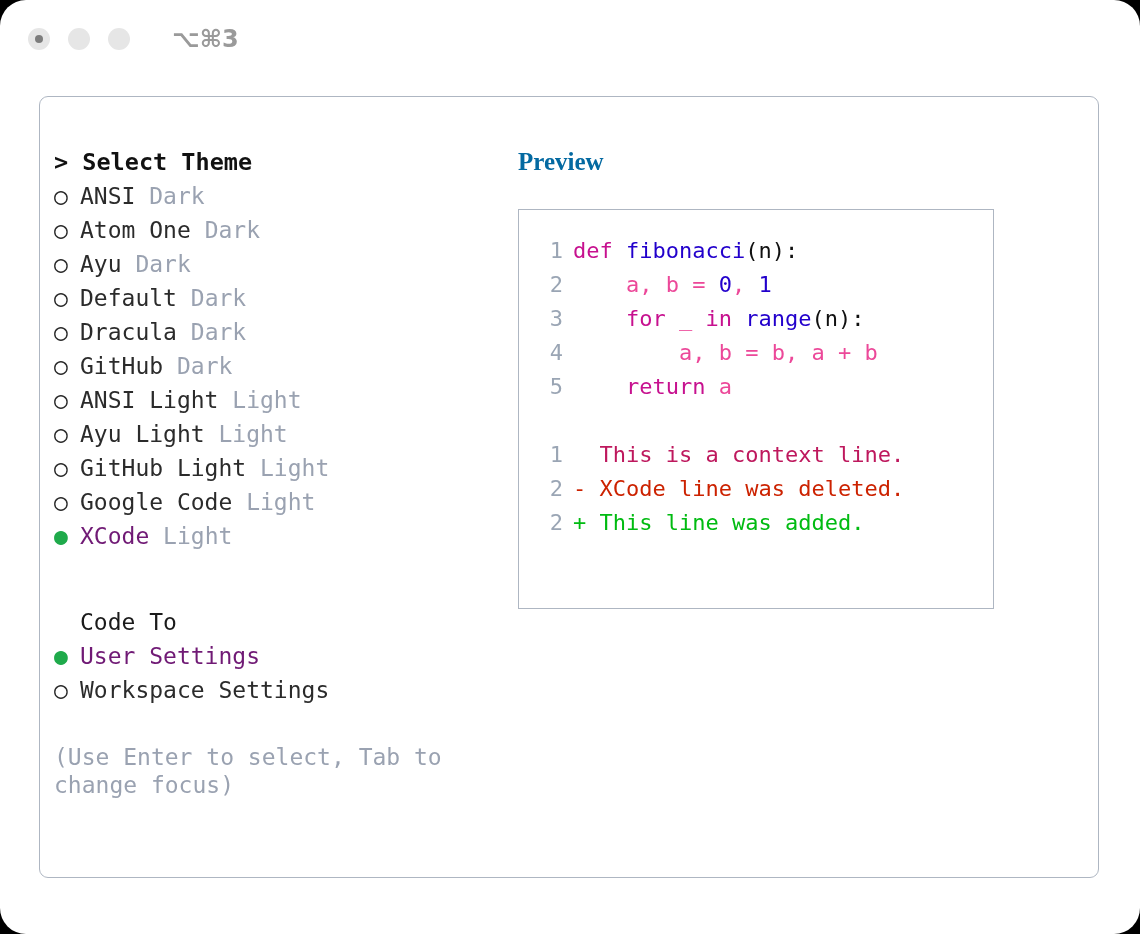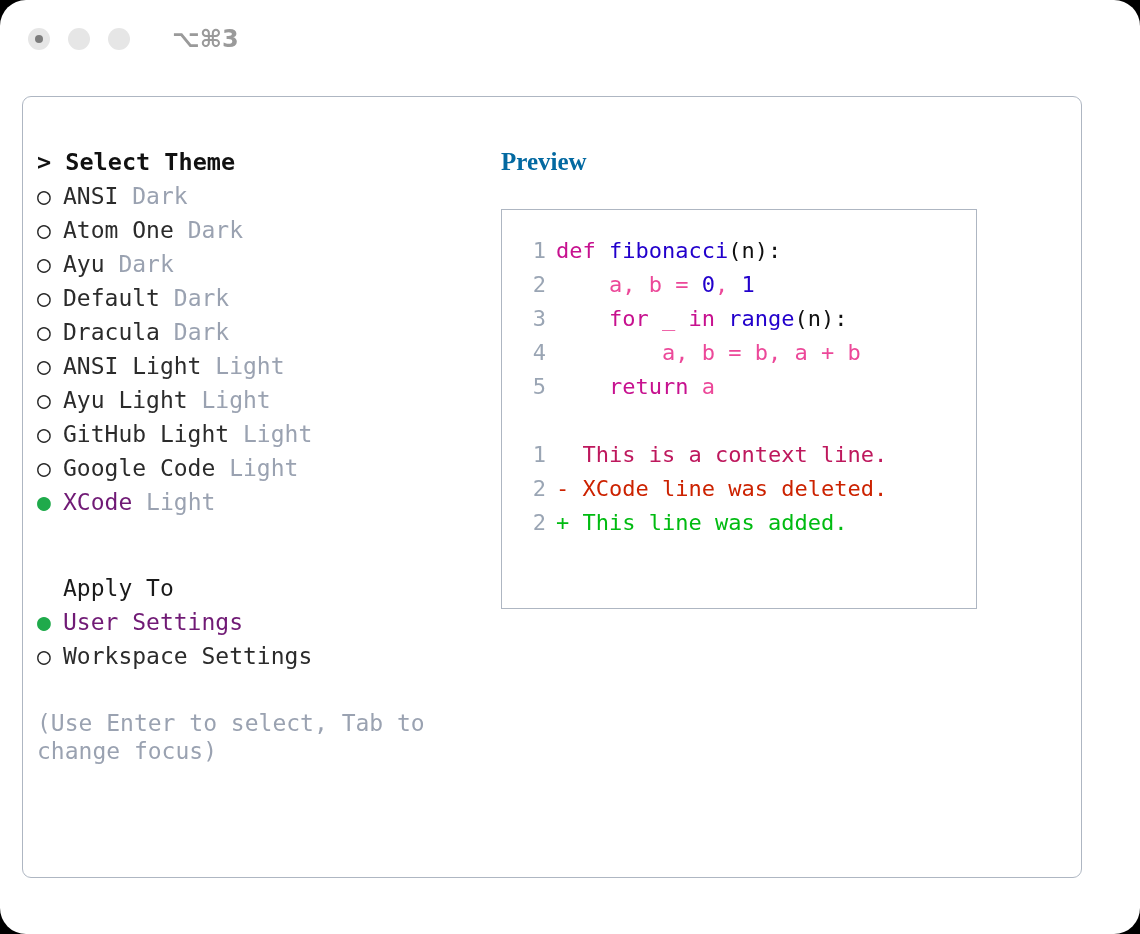--- a/index.html
+++ b/index.html
@@ -59,21 +59,21 @@
     color: #9a9a9a;
     font-weight: bold;
     font-size: 24px;
     letter-spacing: 0px;
     font-family: "DejaVu Sans", "Liberation Sans", sans-serif;
   }
 
   
   #main-panel {
     position: absolute;
-    left: 22px;
+    left: 39px;
     top: 96px;
     width: 1060px;
     height: 782px;
     border: 1.5px solid #aeb6c2;
     border-radius: 9px;
     background: #ffffff;
     box-sizing: border-box;
   }
 
   
@@ -176,29 +176,30 @@
   <div id="main-panel">
 
     <div id="theme-column">
       <div class="tui-line" id="select-theme-header">&gt; Select Theme</div>
       <div id="theme-list">
           <div class="tui-line"><span class="marker">○</span><span class="theme-name">ANSI</span><span class="theme-kind"> Dark</span></div>
           <div class="tui-line"><span class="marker">○</span><span class="theme-name">Atom One</span><span class="theme-kind"> Dark</span></div>
           <div class="tui-line"><span class="marker">○</span><span class="theme-name">Ayu</span><span class="theme-kind"> Dark</span></div>
           <div class="tui-line"><span class="marker">○</span><span class="theme-name">Default</span><span class="theme-kind"> Dark</span></div>
           <div class="tui-line"><span class="marker">○</span><span class="theme-name">Dracula</span><span class="theme-kind"> Dark</span></div>
+          <div class="tui-line"><span class="marker">○</span><span class="theme-name">GitHub</span><span class="theme-kind"> Dark</span></div>
           <div class="tui-line"><span class="marker">○</span><span class="theme-name">ANSI Light</span><span class="theme-kind"> Light</span></div>
           <div class="tui-line"><span class="marker">○</span><span class="theme-name">Ayu Light</span><span class="theme-kind"> Light</span></div>
           <div class="tui-line"><span class="marker">○</span><span class="theme-name">GitHub Light</span><span class="theme-kind"> Light</span></div>
           <div class="tui-line"><span class="marker">○</span><span class="theme-name">Google Code</span><span class="theme-kind"> Light</span></div>
           <div class="tui-line row-selected"><span class="marker">●</span><span class="theme-name">XCode</span><span class="theme-kind"> Light</span></div>
         </div>
 
       <div id="apply-to-section">
-        <div class="tui-line" id="apply-to-header">Apply To</div>
+        <div class="tui-line" id="apply-to-header">Code To</div>
         <div id="apply-to-list">
             <div class="tui-line row-selected"><span class="marker">●</span><span class="theme-name">User Settings</span></div>
             <div class="tui-line"><span class="marker">○</span><span class="theme-name">Workspace Settings</span></div>
           </div>
       </div>
 
       <div id="hint-block">(Use Enter to select, Tab to
 change focus)</div>
     </div>
 

